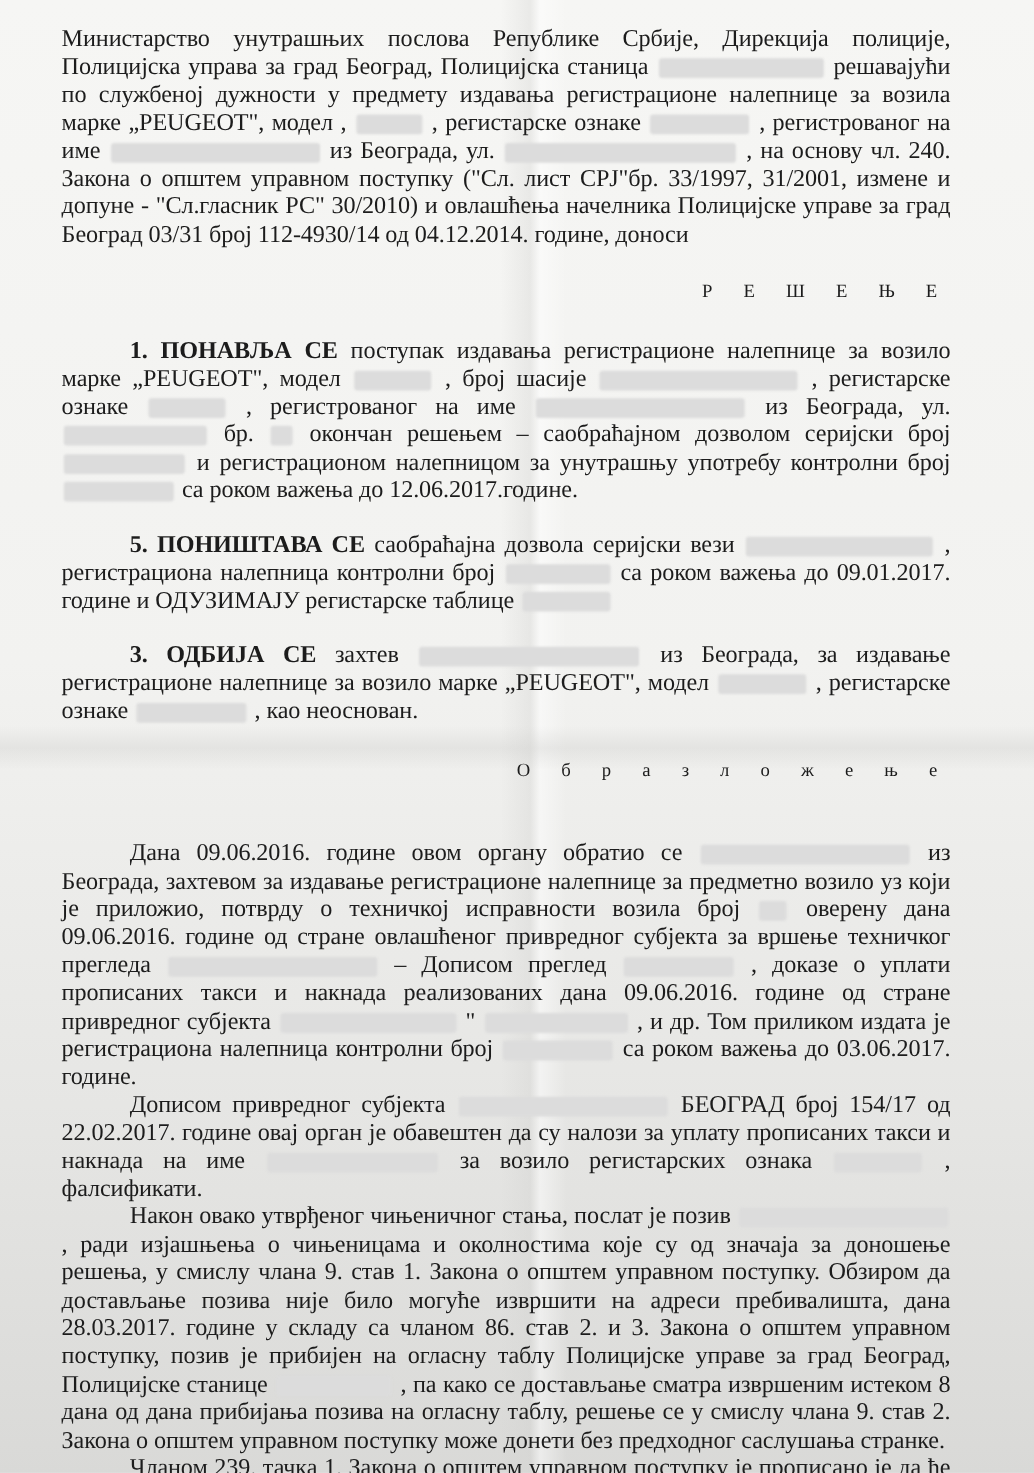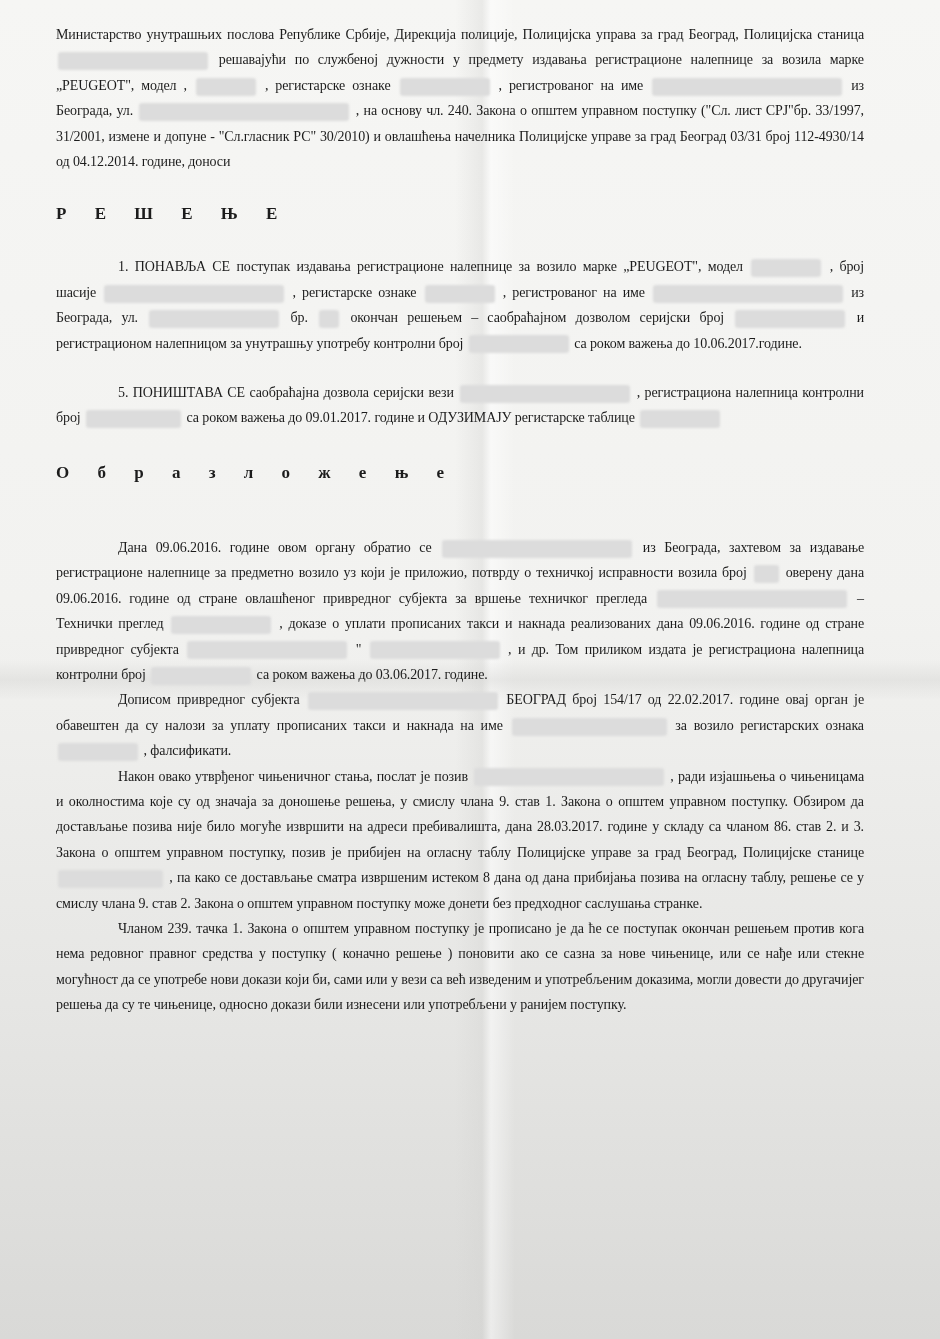--- a/index.html
+++ b/index.html
@@ -15,29 +15,29 @@
       background: linear-gradient(90deg, rgba(255,255,255,0) 0%, rgba(210,210,208,0.35) 45%, rgba(255,255,255,0.5) 60%, rgba(255,255,255,0) 100%);
       pointer-events: none;
     }
     .hfold {
       position: absolute; left: 0; top: 660px; width: 940px; height: 40px;
       background: linear-gradient(180deg, rgba(255,255,255,0) 0%, rgba(205,205,203,0.35) 50%, rgba(255,255,255,0) 100%);
       pointer-events: none;
     }
     .page { position: absolute; left: 56px; top: 22px; width: 808px; }
     .p {
-      font-size: 14px; line-height: 25.4px; text-align: justify;
+      font-size: 22px; line-height: 25.4px; text-align: justify;
       margin: 0; letter-spacing: -0.1px;
     }
     .indent { text-indent: 62px; }
     .title {
-      text-align: left; font-weight: bold; font-size: 17px;
+      text-align: right; font-weight: normal; font-size: 17px;
       letter-spacing: 12px; margin: 0;
     }
-    .b { font-weight: normal; }
+    .b { font-weight: bold; }
     .red {
       display: inline-block; vertical-align: middle;
       height: 18px; background: #dcdcdc; border-radius: 3px;
       filter: blur(1.2px); margin: 0 2px;
     }
   </style>
 </head>
 <body>
 
 <div class="fold"></div>
@@ -72,45 +72,55 @@
     <span>, регистрованог на име</span>
     <span class="red" style="width:190px"></span>
     <span>из Београда, ул.</span>
     <span class="red" style="width:130px"></span>
     <span>бр.</span>
     <span class="red" style="width:20px"></span>
     <span>окончан решењем – саобраћајном дозволом серијски број</span>
     <span class="red" style="width:110px"></span>
     <span>и регистрационом налепницом за унутрашњу употребу контролни број</span>
     <span class="red" style="width:100px"></span>
-    <span>са роком важења до 10.06.2017.године.</span>
+    <span>са роком важења до 12.06.2017.године.</span>
   </p>
 
   <p class="p indent" style="margin-top:24px">
     <span class="b">5. ПОНИШТАВА СЕ</span>
     <span>саобраћајна дозвола серијски вези</span>
     <span class="red" style="width:170px"></span>
     <span>, регистрациона налепница контролни број</span>
     <span class="red" style="width:95px"></span>
     <span>са роком важења до 09.01.2017. године и</span>
     <span>ОДУЗИМАЈУ регистарске таблице</span>
     <span class="red" style="width:80px"></span>
   </p>
 
+  <p class="p indent" style="margin-top:24px">
+    <span class="b">3. ОДБИЈА СЕ</span>
+    <span>захтев</span>
+    <span class="red" style="width:200px"></span>
+    <span>из Београда, за издавање регистрационе налепнице за возило марке „PEUGEOT", модел</span>
+    <span class="red" style="width:80px"></span>
+    <span>, регистарске ознаке</span>
+    <span class="red" style="width:100px"></span>
+    <span>, као неоснован.</span>
+  </p>
 
   <p class="title" style="margin-top:32px;margin-bottom:52px">О б р а з л о ж е њ е</p>
 
   <p class="p indent">
     <span>Дана 09.06.2016. године овом органу обратио се</span>
     <span class="red" style="width:190px"></span>
     <span>из Београда, захтевом за издавање регистрационе налепнице за предметно возило уз који је приложио, потврду о техничкој исправности возила број</span>
     <span class="red" style="width:25px"></span>
     <span>оверену дана 09.06.2016. године од стране овлашћеног привредног субјекта за вршење техничког прегледа</span>
     <span class="red" style="width:190px"></span>
-    <span>– Технички преглед</span>
+    <span>– Дописом преглед</span>
     <span class="red" style="width:100px"></span>
     <span>, доказе о уплати прописаних такси и накнада реализованих дана 09.06.2016. године од стране привредног субјекта</span>
     <span class="red" style="width:160px"></span>
     <span>"</span>
     <span class="red" style="width:130px"></span>
     <span>, и др. Том приликом издата је регистрациона налепница контролни број</span>
     <span class="red" style="width:100px"></span>
     <span>са роком важења до 03.06.2017. године.</span>
   </p>
 

